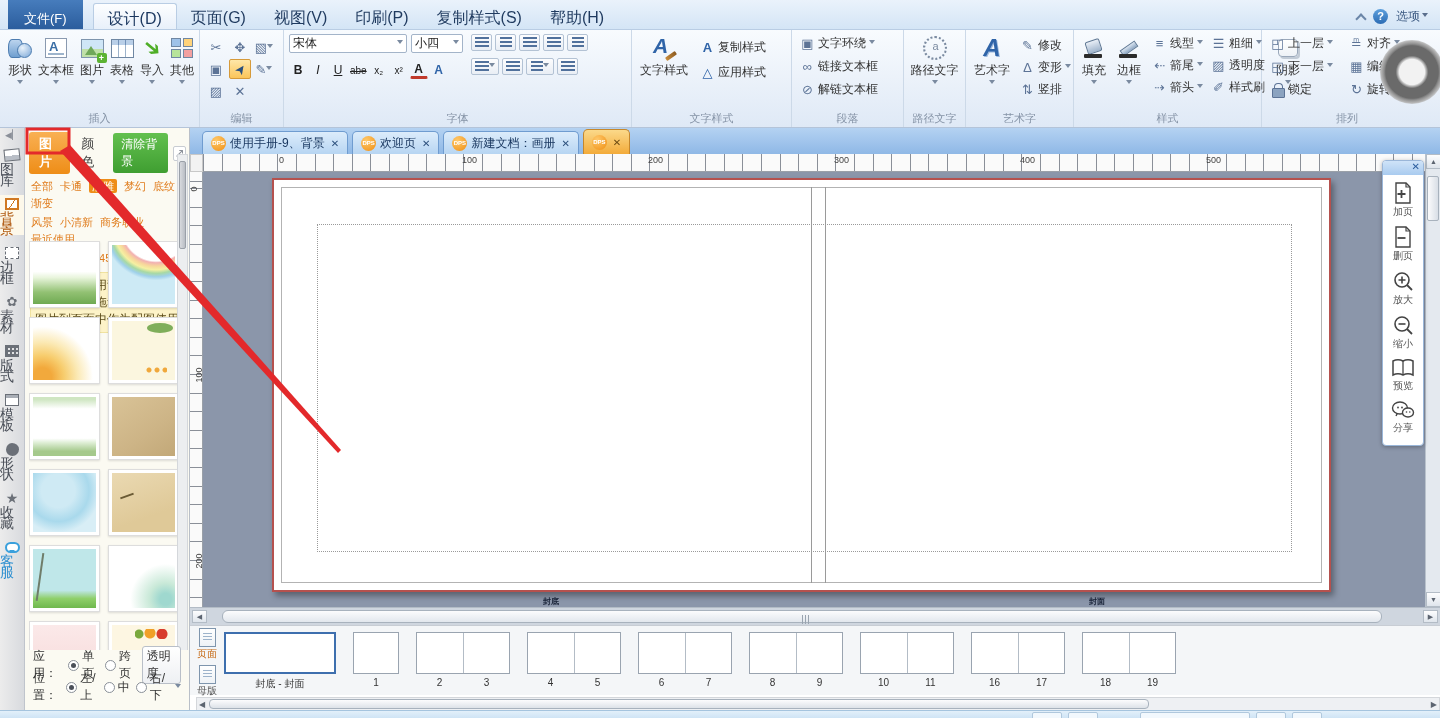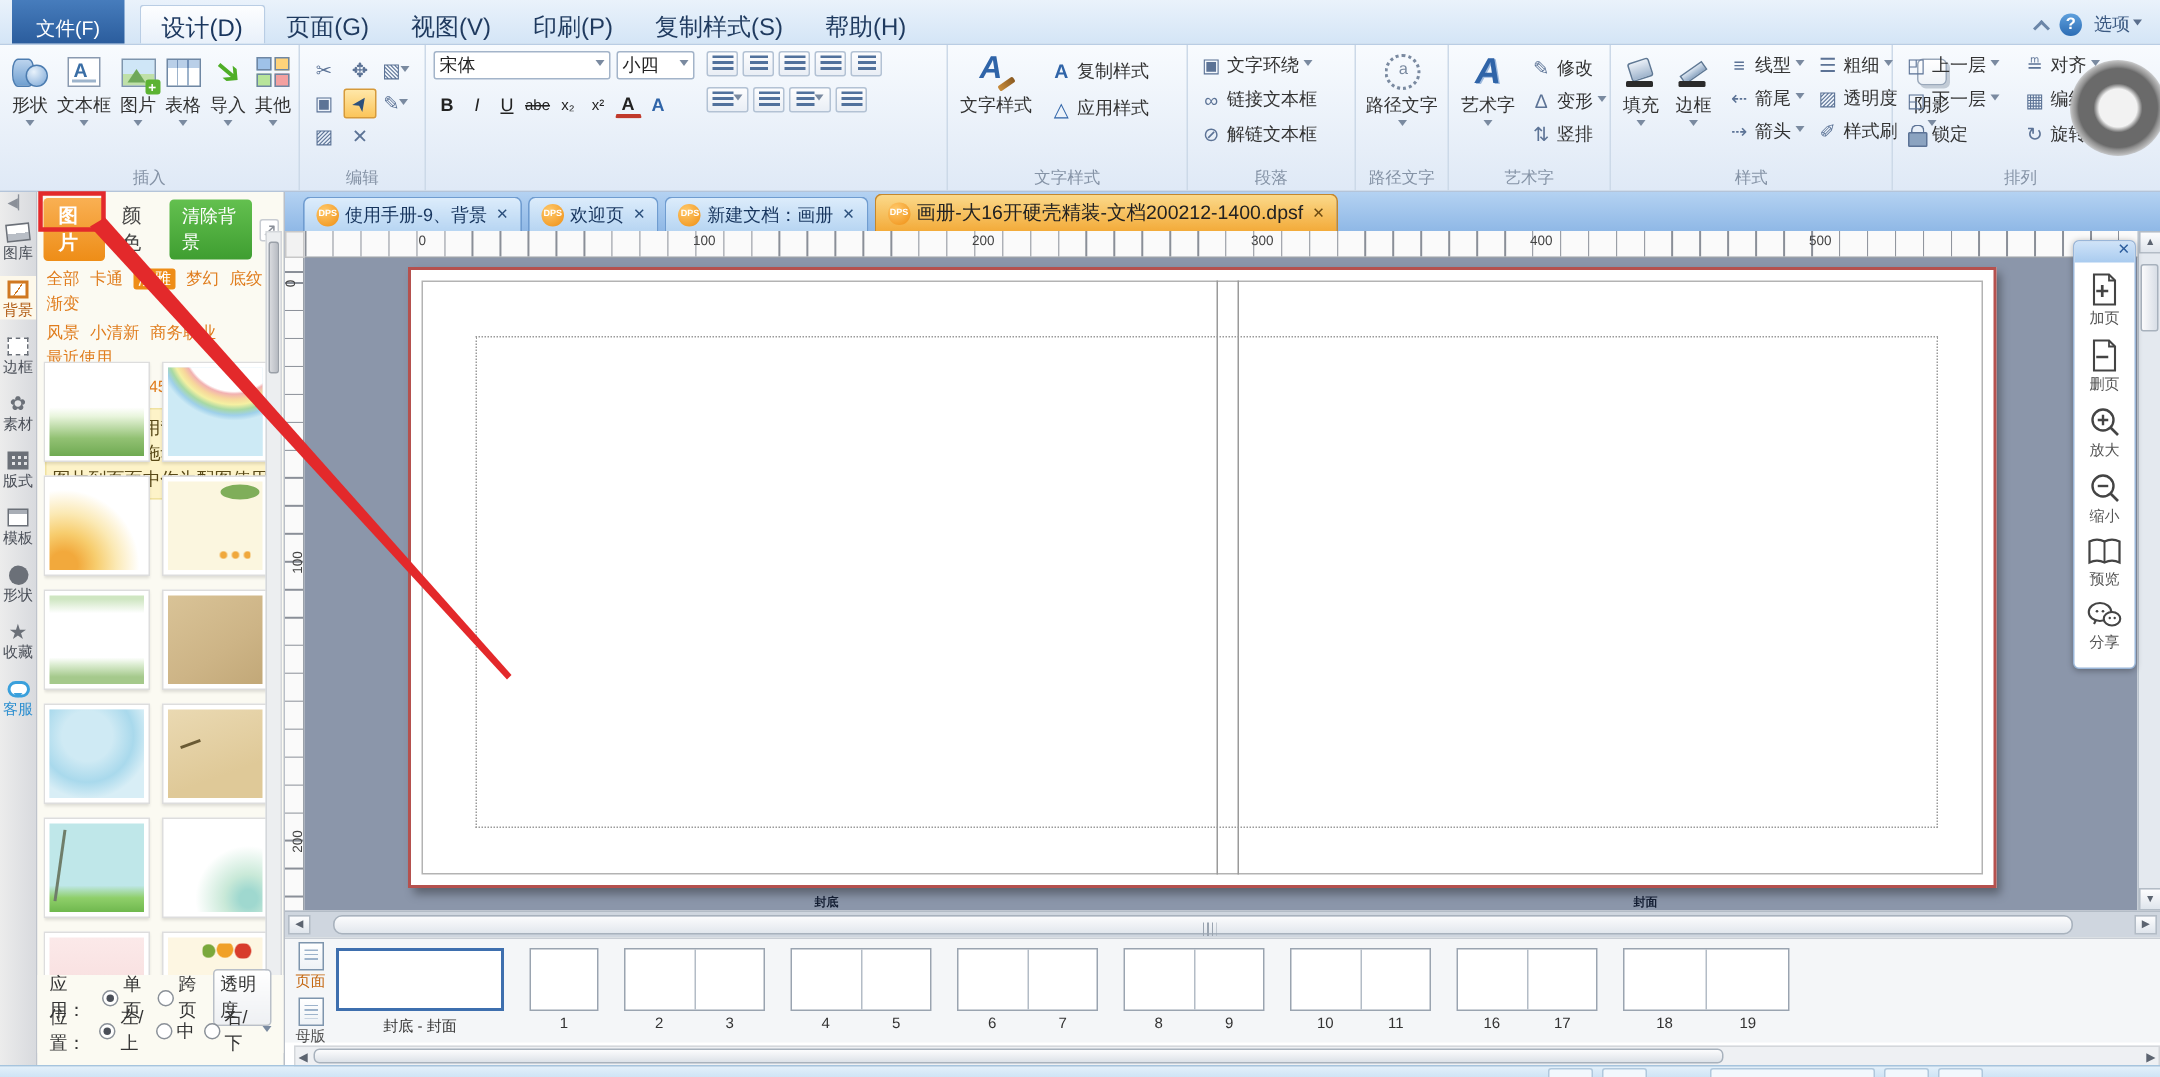--- a/index.html
+++ b/index.html
@@ -70,21 +70,21 @@
   .ic-lock::before{content:"";position:absolute;left:2px;top:0;width:7px;height:6px;border:1.5px solid #5c7396;border-bottom:none;border-radius:4px 4px 0 0}
   .ic-lock::after{content:"";position:absolute;left:0;top:5px;width:11px;height:8px;background:#8ba3c0;border:1px solid #5c7396;border-radius:1px}
   
   #knob{position:absolute;left:1380px;top:40px;width:64px;height:64px;border-radius:50%;background:radial-gradient(circle,#f2f2f2 0 28%,#cfcfcf 30%,#6a6a6a 36% 58%,#8f8f8f 62%,#b5b5b5 68%,rgba(200,200,200,.25) 74%,rgba(220,220,220,0) 78%);z-index:60}
 
   
   #leftstrip{position:absolute;left:0;top:128px;width:25px;height:582px;background:linear-gradient(90deg,#ececec,#d8dade);border-right:1px solid #bfc4cc;display:flex;flex-direction:column;align-items:center;padding-top:2px}
   .strip-collapse{color:#8a8f98;font-size:9px;height:16px;cursor:pointer}
   .strip-item{display:flex;flex-direction:column;align-items:center;margin-bottom:9px;cursor:pointer;width:100%}
   .strip-item .si{height:18px;display:flex;align-items:center;justify-content:center}
-  .strip-item .sl{font-size:10px;color:#4a4f58;letter-spacing:0;line-height:11px}
+  .strip-item .sl{font-size:14px;color:#4a4f58;letter-spacing:0;line-height:11px}
   .strip-item.active{background:#fdf8ea}
   .strip-item.active .sl{color:#b05a12}
   .strip-item.svc .sl{color:#2d8fd0}
   .si-gallery{width:16px;height:12px;border:1px solid #6b7078;background:linear-gradient(#fff 55%,#b9bec6 55%);transform:rotate(-6deg)}
   .si-bg{width:14px;height:12px;border:2px solid #d07822;background:linear-gradient(125deg,#fff 48%,#d07822 48% 54%,#fff 54%)}
   .si-frame{width:14px;height:12px;border:1px dashed #6b7078;background:#fff}
   .si-flower{font-size:13px;color:#6b7078;line-height:14px}
   .si-grid{width:14px;height:12px;background:linear-gradient(#6b7078 0 2px,transparent 2px 4px) 0 0/14px 4px,linear-gradient(90deg,#6b7078 0 2px,transparent 2px 4px) 0 0/4px 12px;border:1px solid #6b7078}
   .si-tpl{width:14px;height:12px;border:1px solid #6b7078;background:linear-gradient(#a9aeb6 0 3px,#fff 3px)}
   .si-blob{width:13px;height:13px;border-radius:46% 54% 50% 50%/52% 48% 52% 48%;background:#6b7078}
@@ -339,20 +339,21 @@
           <div class="albtn" style="width:28px">
               <span class="bars c"></span>
               <span class="dds"></span>
             </div>
           <div class="albtn">
               <span class="bars"></span>
             </div>
         </div>
       </div>
     </div>
+    <div class="glabel">字体</div>
   </div>
 
   <div class="grp" style="width:160px">
     <div style="display:flex;align-items:flex-start;gap:6px">
       <div class="bigbtn">
         <div class="icbox">
             <div class="ic-ts"></div>
           </div>
         <span style="font-size:12px">文字样式</span>
       </div>
@@ -693,21 +694,20 @@
     <span>欢迎页</span>
     <span class="tclose">✕</span>
   </div>
   <div class="dtab">
     <span class="dps">DPS</span>
     <span>新建文档：画册</span>
     <span class="tclose">✕</span>
   </div>
   <div class="dtab active">
     <span class="dps">DPS</span>
-    <span>画册-大16开硬壳精装-文档200212-1400.dpsf</span>
     <span class="tclose">✕</span>
   </div>
 </div>
 
 <div id="corner"></div>
 <div id="hruler">
   <span class="hnum" style="left:76px">0</span>
   <span class="hnum" style="left:259px">100</span>
   <span class="hnum" style="left:445px">200</span>
   <span class="hnum" style="left:631px">300</span>
@@ -817,21 +817,21 @@
     <div class="pp-item" style="width:94px">
       <div class="pp-box">
           <div class="half"></div>
           <div class="half"></div>
         </div>
       <div class="pp-lblrow">
           <span>16</span>
           <span>17</span>
         </div>
     </div>
-    <div class="pp-item" style="width:111px">
+    <div class="pp-item" style="width:94px">
       <div class="pp-box">
           <div class="half"></div>
           <div class="half"></div>
         </div>
       <div class="pp-lblrow">
           <span>18</span>
           <span>19</span>
         </div>
     </div>
   </div>

